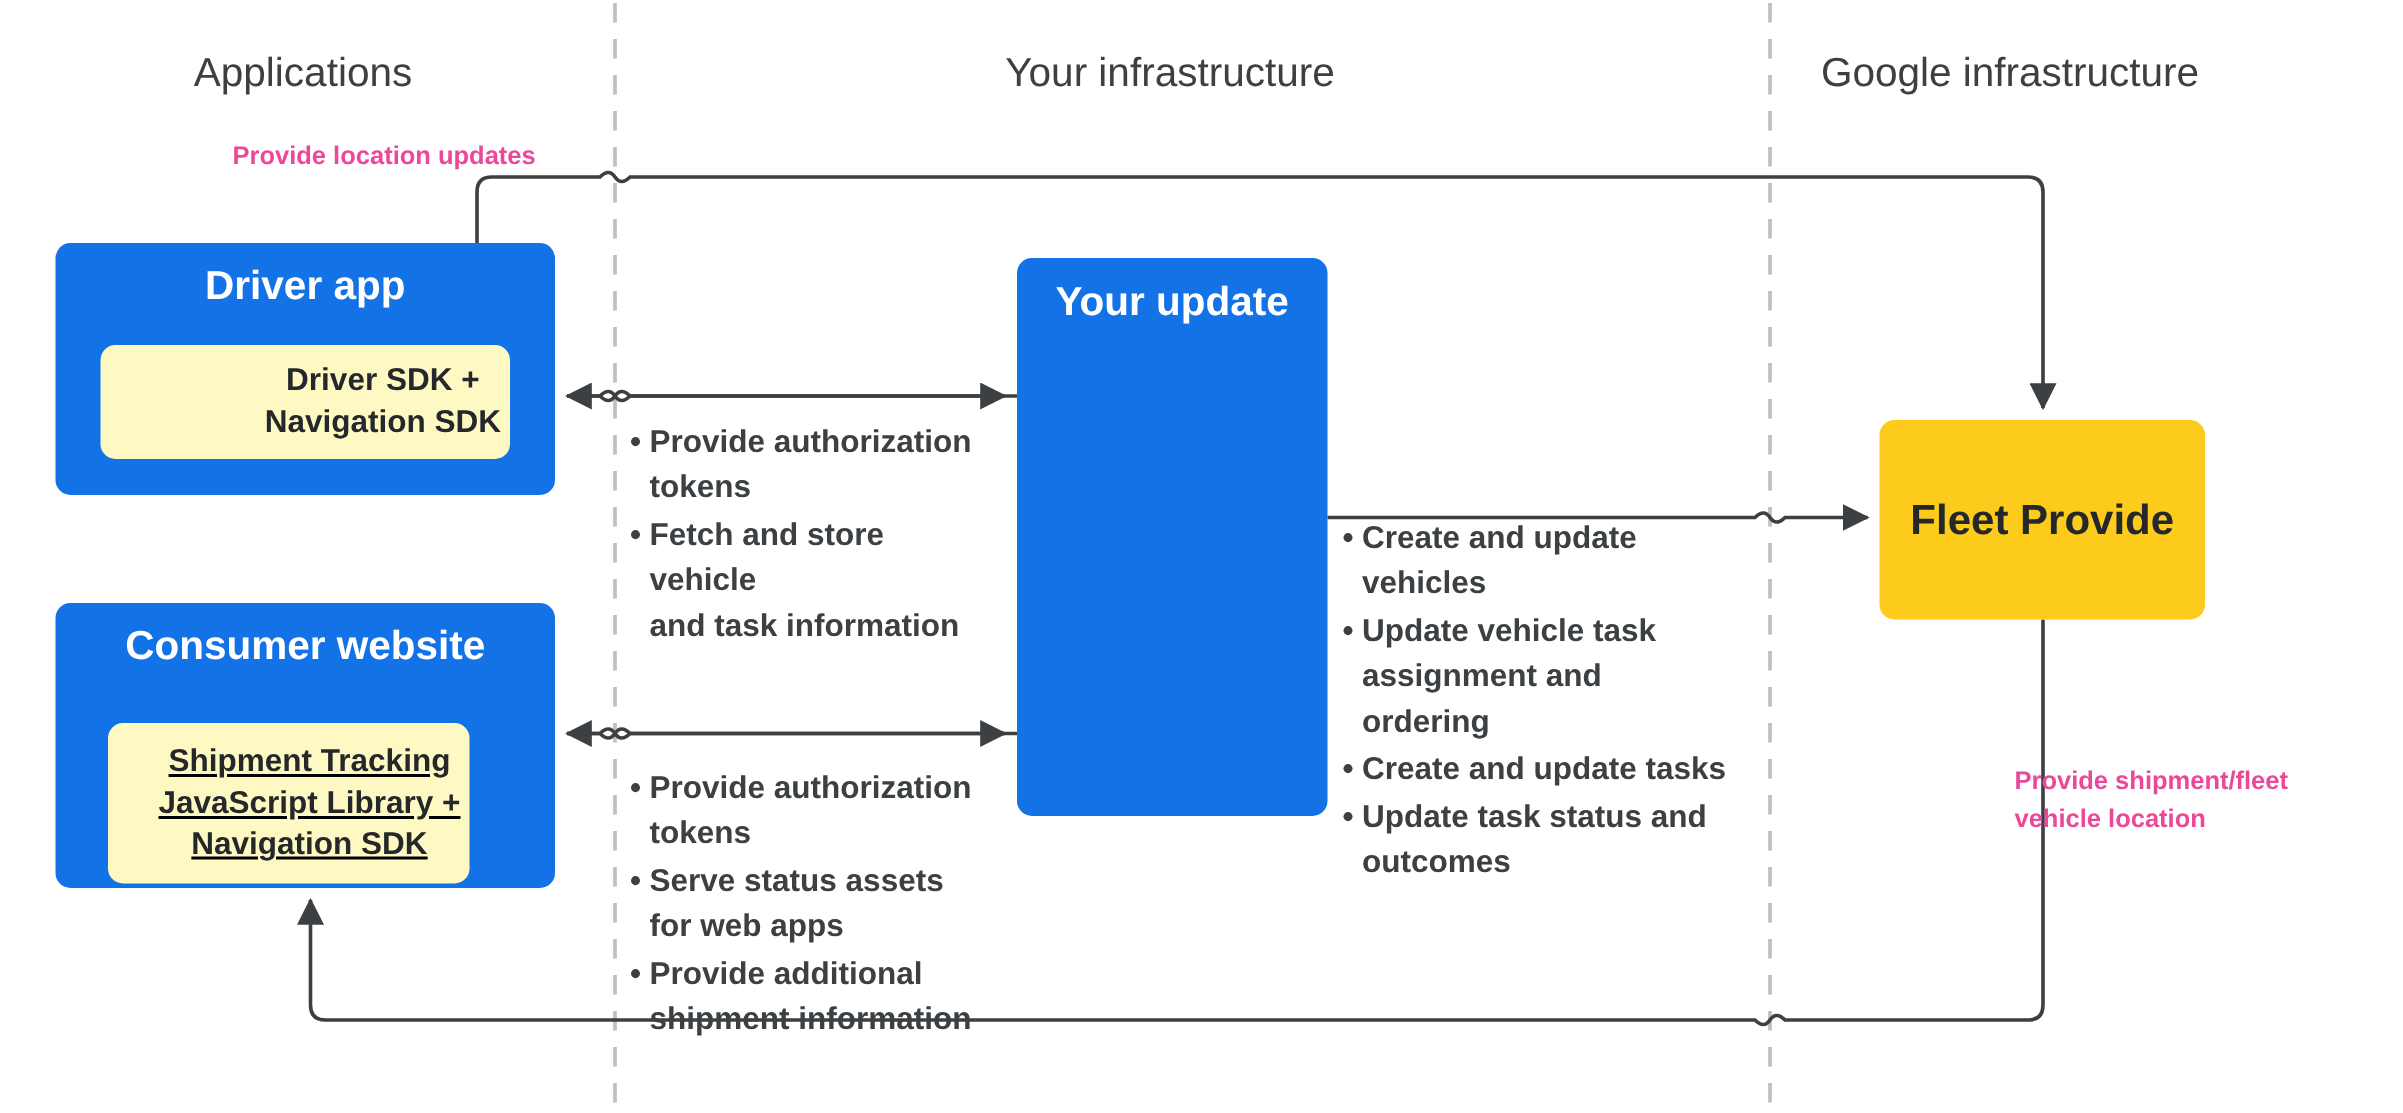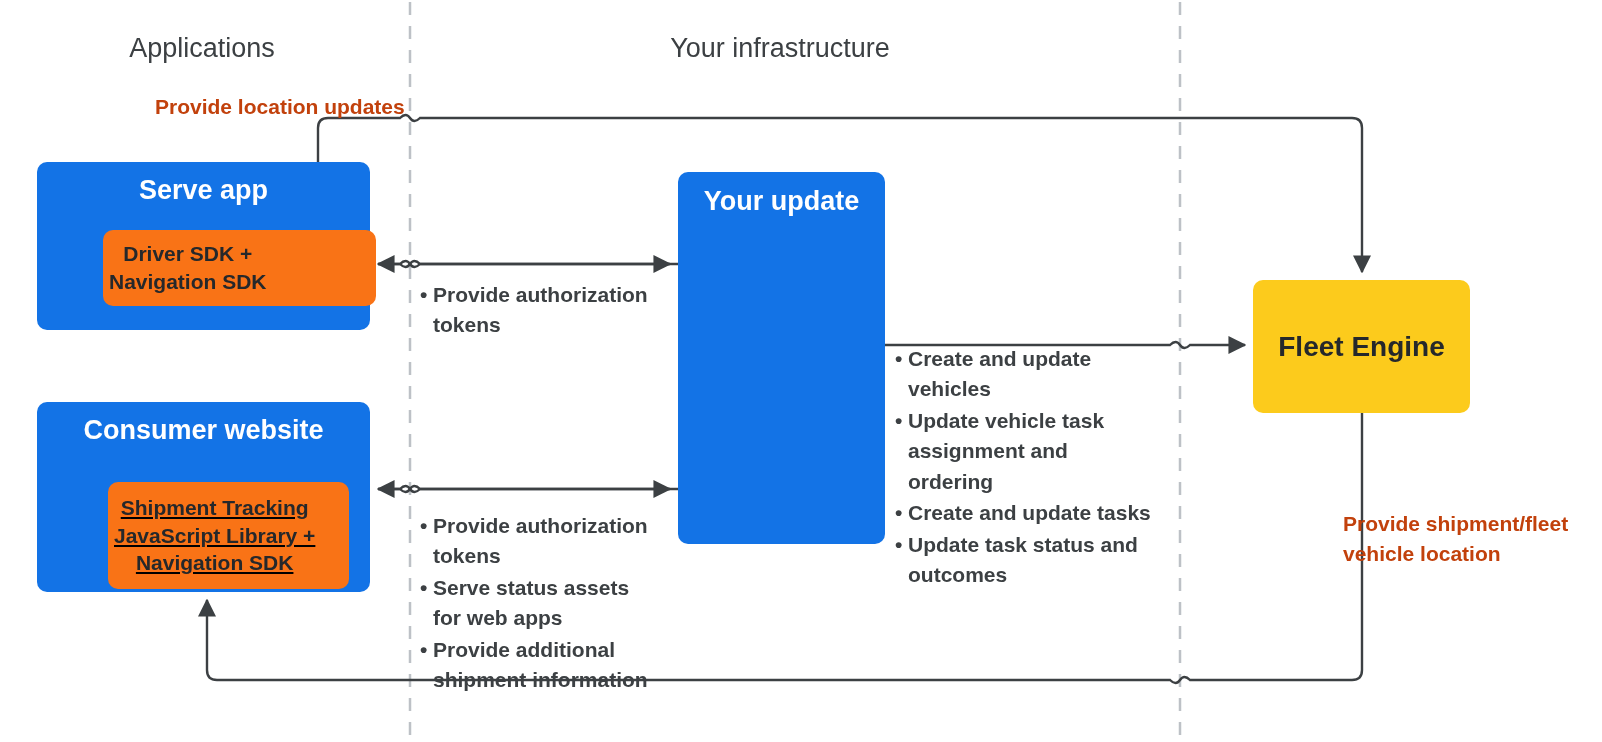--- a/index.html
+++ b/index.html
@@ -48,49 +48,48 @@
     font-weight: bold;
     white-space: nowrap;
   }
   .node.blue > .node-title {
     color: #ffffff;
     font-size: 27px;
   }
   .inner-box {
     position: absolute;
     box-sizing: border-box;
-    background: #f97316;
+    background: #fef9c3;
     border-radius: 10px;
     display: flex;
     align-items: center;
-    justify-content: flex-start;
-    margin-left: 36px;
+    justify-content: flex-end;
   }
   .inner-label {
     color: #25282b;
     font-weight: bold;
     font-size: 21px;
     line-height: 1.33;
     text-align: center;
     white-space: pre-line;
     padding: 0 6px;
   }
   .fleet-label {
     color: #25282b;
     font-weight: bold;
     font-size: 28px;
     text-align: center;
     width: 100%;
   }
   .anno {
     position: absolute;
     font-weight: bold;
-    font-size: 21px;
+    font-size: 17px;
     line-height: 1.45;
-    color: #c2410c;
+    color: #ec4899;
     white-space: pre-line;
   }
   .anno-list {
     position: absolute;
     font-weight: bold;
     font-size: 21px;
     line-height: 1.45;
     color: #3c4043;
     margin: 0;
     padding: 0;
@@ -162,51 +161,54 @@
              Q 1362 680 1352 680
              L 1190 680
              q -6 -6 -10 0 q -4 6 -10 0
              L 217 680
              Q 207 680 207 670
              L 207 600" fill="none" stroke="#3c4043" stroke-width="2.4" marker-end="url(#arrow)"></path>
   </svg>
 
   <div class="zone-title" style="left:62px; top:33px; width:280px;">Applications</div>
   <div class="zone-title" style="left:650px; top:33px; width:260px;">Your infrastructure</div>
+  <div class="zone-title" style="left:1200px; top:33px; width:280px;">Google infrastructure</div>
 
   <div class="node blue" style="left:37px; top:162px; width:333px; height:168px;">
-    <div class="node-title" style="top:13px;">Serve app</div>
+    <div class="node-title" style="top:13px;">Driver app</div>
     <div class="inner-box" style="left:30px; top:68px; width:273px; height:76px;">
       <span class="inner-label" style="white-space: pre-line;">Driver SDK +
 Navigation SDK</span>
     </div>
   </div>
 
   <div class="node blue" style="left:37px; top:402px; width:333px; height:190px;">
     <div class="node-title" style="top:13px;">Consumer website</div>
     <div class="inner-box" style="left:35px; top:80px; width:241px; height:107px;text-decoration:underline;">
       <span class="inner-label" style="white-space: pre-line;">Shipment Tracking
 JavaScript Library  +
 Navigation SDK</span>
     </div>
   </div>
 
   <div class="node blue" style="left:678px; top:172px; width:207px; height:372px;">
     <div class="node-title" style="top:14px;">Your update</div>
   </div>
 
   <div class="node yellow" style="left:1253px; top:280px; width:217px; height:133px; display:flex; align-items:center; justify-content:center;">
-    <span class="fleet-label">Fleet Engine</span>
+    <span class="fleet-label">Fleet Provide</span>
   </div>
 
   <div class="anno" style="left: 155px; top: 92px; white-space: pre-line;">Provide location updates</div>
 
   <ul class="anno-list" style="left:420px; top:280px; width:235px;">
     <li style="white-space: pre-line;">Provide authorization
 tokens</li>
+    <li style="white-space: pre-line;">Fetch and store vehicle
+and task information</li>
   </ul>
 
   <ul class="anno-list" style="left:420px; top:511px; width:235px;">
     <li style="white-space: pre-line;">Provide authorization
 tokens</li>
     <li style="white-space: pre-line;">Serve status assets
 for web apps</li>
     <li style="white-space: pre-line;">Provide additional
 shipment information</li>
   </ul>

